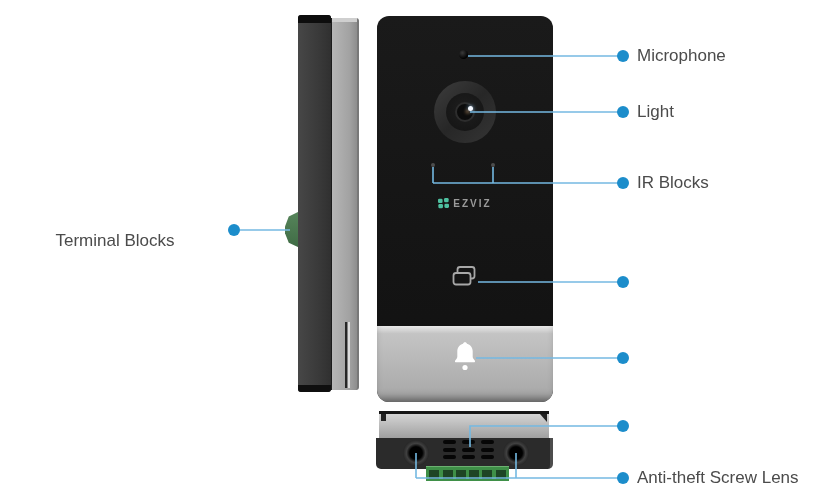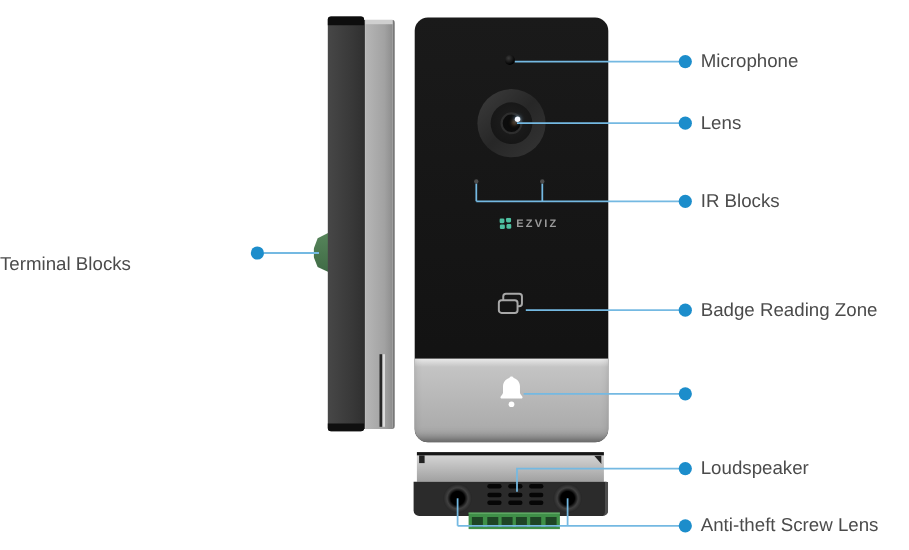--- a/index.html
+++ b/index.html
@@ -36,21 +36,21 @@
   .lens-mid{position:absolute;left:12px;top:12px;width:38px;height:38px;border-radius:50%;
     background:radial-gradient(circle at 50% 45%,#1f1f1f,#161616 75%);}
   .lens-inner{position:absolute;left:21px;top:21px;width:20px;height:20px;border-radius:50%;
     background:#0c0c0c;border:2px solid #2d2d2d;box-sizing:border-box;}
   .lens-glint{position:absolute;left:34px;top:25px;width:5px;height:5px;border-radius:50%;
     background:#f4f8ff;box-shadow:-3px 3px 3px rgba(150,110,70,.5),0 0 4px rgba(140,190,230,.9);}
   .ir-dot{position:absolute;width:4px;height:4px;border-radius:50%;background:#4d4d4d;}
   .ir-dot.left{left:54px;top:147px;}
   .ir-dot.right{left:114px;top:147px;}
   .logo{position:absolute;left:0;top:182px;width:100%;display:flex;align-items:center;
-    justify-content:center;gap:4px;margin-left:16px;}
+    justify-content:center;gap:4px;}
   .logo-text{font-size:10px;font-weight:bold;color:#9a9a9a;letter-spacing:2px;}
   .badge-icon{position:absolute;left:74px;top:248px;}
   .bell-wrap{position:absolute;left:75px;top:324px;}
 
   
   .bv-silver{position:absolute;left:379px;top:411px;width:170px;height:27px;
     background:linear-gradient(180deg,#d4d4d4,#a0a0a0);border-top:3px solid #161616;box-sizing:border-box;}
   .bv-silver::before{content:"";position:absolute;left:2px;top:0;width:5px;height:7px;background:#222;}
   .bv-silver::after{content:"";position:absolute;right:2px;top:0;width:7px;height:8px;
     background:#222;clip-path:polygon(100% 0,0 0,100% 100%);}
@@ -70,21 +70,21 @@
   .bv-terminal span{width:10px;height:9px;background:#1e4525;}
 
   
   .overlay{position:absolute;left:0;top:0;pointer-events:none;}
   .overlay line,.overlay polyline{stroke:var(--line,#74b9e2);stroke-width:1.6;fill:none;}
   .overlay circle{fill:var(--dot,#1c8dcb);}
 
   .callout{position:absolute;left:637px;transform:translateY(-50%);font-size:17px;
     color:var(--label,#4b4b4b);white-space:nowrap;}
   .callout-left{position:absolute;left:0;top:240px;width:230px;transform:translateY(-50%);
-    text-align:left;font-size:17px;line-height:23px;color:var(--label,#4b4b4b);}
+    text-align:center;font-size:17px;line-height:23px;color:var(--label,#4b4b4b);}
 </style>
 </head>
 <body>
 
 <div class="canvas">
 
   <div class="wedge"></div>
   <div class="side-front"></div>
   <div class="side-back"></div>
   <div class="side-notch"></div>
@@ -163,23 +163,21 @@
     <circle cx="623" cy="112" r="6"></circle>
     <circle cx="623" cy="183" r="6"></circle>
     <circle cx="623" cy="282" r="6"></circle>
     <circle cx="623" cy="358" r="6"></circle>
     <circle cx="623" cy="426" r="6"></circle>
     <circle cx="623" cy="478" r="6"></circle>
     <circle cx="234" cy="230" r="6"></circle>
   </svg>
 
   <div class="callout" style="top:56px">Microphone</div>
-  <div class="callout" style="top:112px">Lens</div>
+  <div class="callout" style="top:112px">Light</div>
   <div class="callout" style="top:183px">IR Blocks</div>
-  <div class="callout" style="top:282px">Badge Reading Zone</div>
-  <div class="callout" style="top:426px">Loudspeaker</div>
   <div class="callout" style="top:478px">Anti-theft Screw Lens</div>
 
   <div class="callout-left">
     <div>Terminal Blocks</div>
   </div>
 
 </div>
 
 </body></html>

